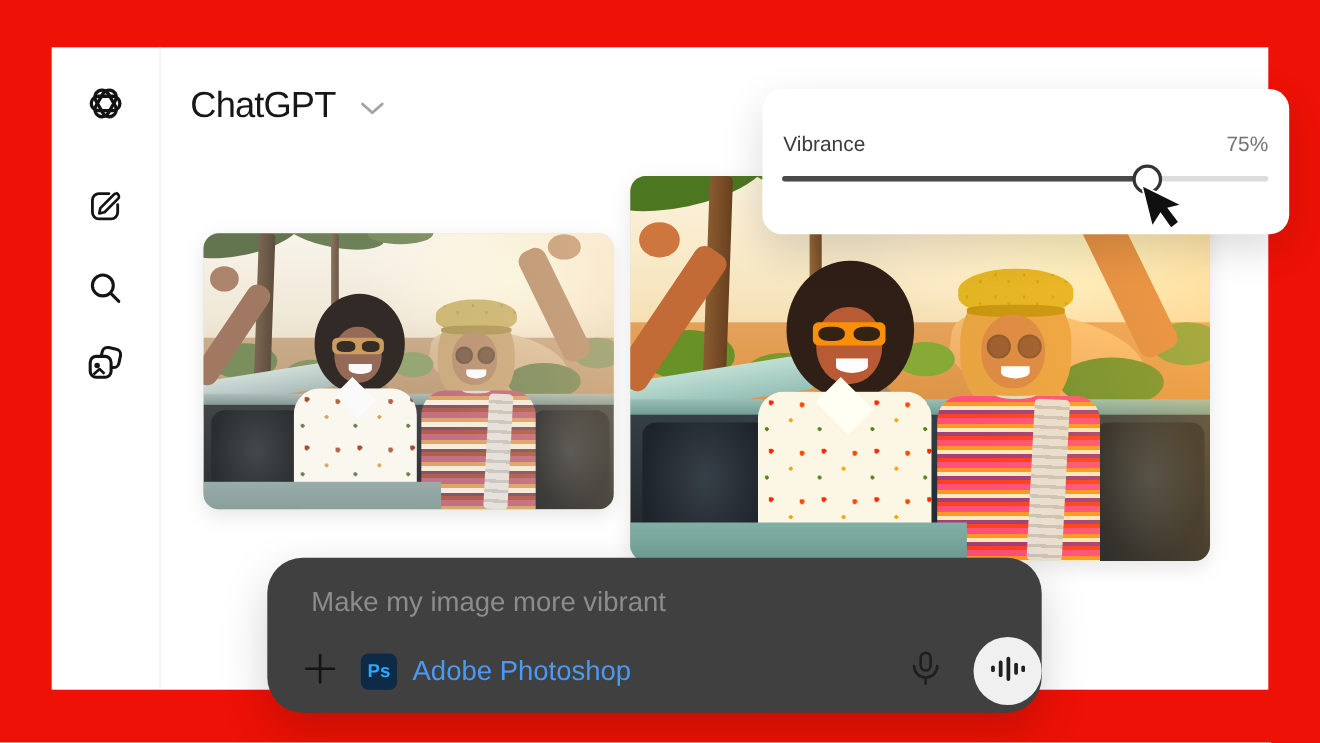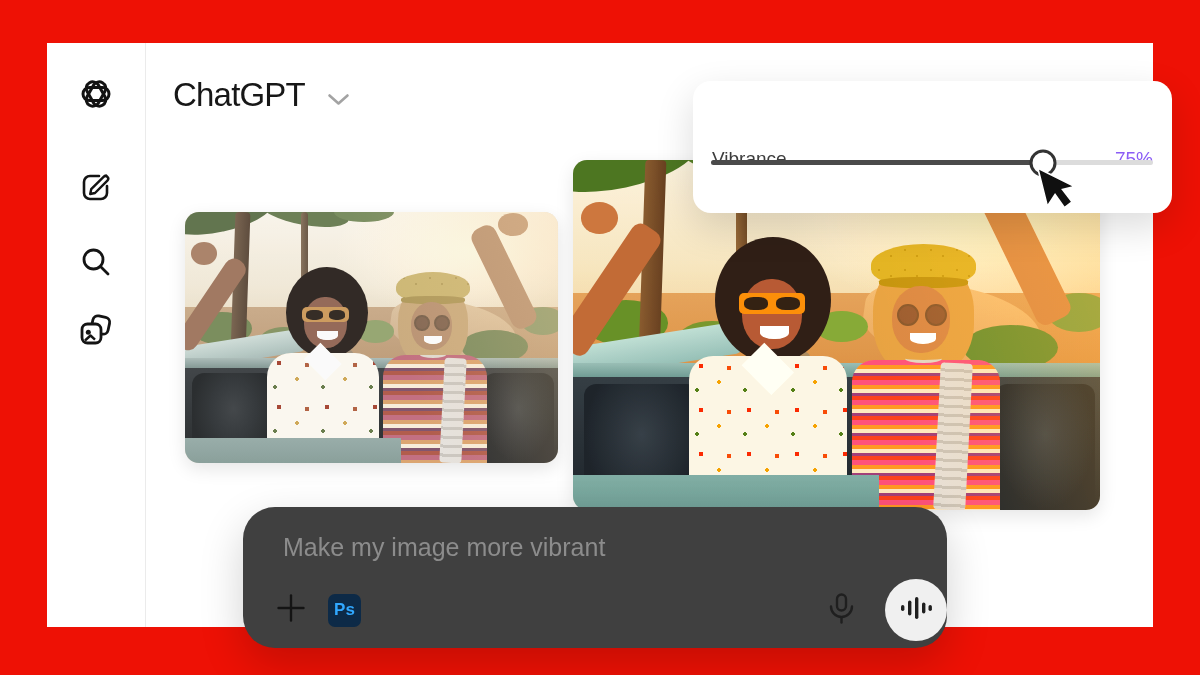--- a/index.html
+++ b/index.html
@@ -84,23 +84,23 @@
   .smile-r { left:64%; top:49.5%; width:4.8%; height:3.2%; border-radius:0 0 50% 50%; background:#fff; }
   .torso-r { left:53%; top:57%; width:28%; height:43%; border-radius:22px 22px 0 0;
              background:repeating-linear-gradient(180deg,#d8607a 0 5px,#e89a4e 5px 9px,#f2e3c8 9px 13px,#8a4a6e 13px 16px,#c94f37 16px 20px); }
   .scarf-r { left:69%; top:58%; width:6%; height:42%; background:repeating-linear-gradient(180deg,#ded9d2 0 6px,#c4beb6 6px 9px); border-radius:4px; transform:rotate(3deg); }
   .necklace-r { left:63%; top:55.5%; width:7%; height:2.6%; border-radius:50%; border-bottom:3px solid #d9d2c4; }
   .warm-light { inset:0; background:linear-gradient(250deg, rgba(255,196,110,.30), rgba(255,196,110,0) 45%); }
 
   
   .vpanel { position:absolute; left:693px; top:81px; width:479px; height:132px; background:#fff; border-radius:18px;
             box-shadow:0 14px 38px rgba(0,0,0,.14); padding:0 19px; z-index:20; }
-  .vpanel-row { position:absolute; left:19px; right:19px; top:40px; display:flex; justify-content:space-between; align-items:center;margin-top:27px; }
+  .vpanel-row { position:absolute; left:19px; right:19px; top:40px; display:flex; justify-content:space-between; align-items:center; }
   .vpanel-label { font-size:19px; color:#3d3d3d; }
-  .vpanel-value { font-size:19px; color:#8b5cf6; }
+  .vpanel-value { font-size:19px; color:#737373; }
   .slider { position:absolute; left:18px; right:19px; top:160px; height:5px; border-radius:3px; background:#dcdcdc; cursor:pointer; }
   .slider-fill { position:absolute; left:0; top:0; height:5px; border-radius:3px; background:#4a4a4a; }
   .slider-thumb { position:absolute; top:50%; width:27px; height:27px; border-radius:50%; background:#fff;
                   border:3.5px solid #333; transform:translate(-50%,-50%); cursor:grab; }
   .slider { top:79px; } 
 
   
   .cursor { position:absolute; left:1038px; top:163px; z-index:40; pointer-events:none; }
 
   
@@ -282,20 +282,21 @@
     <div class="composer-row">
       <div class="plus-btn">
         <span>
           <svg width="30" height="30" viewBox="0 0 30 30" stroke="#141414" stroke-width="2.4" stroke-linecap="round">
             <line x1="15" y1="2.5" x2="15" y2="27.5"></line>
               <line x1="2.5" y1="15" x2="27.5" y2="15"></line>
           </svg>
         </span>
       </div>
       <div class="ps-badge">Ps</div>
+      <div class="app-name">Adobe Photoshop</div>
       <div class="mic-btn">
         <span>
           <svg width="31" height="33" viewBox="0 0 31 33" fill="none" stroke="#1f1f1f" stroke-width="2.4" stroke-linecap="round">
             <rect x="11" y="2.5" width="9" height="16" rx="4.5"></rect>
             <path d="M5 14.5 a10.5 10.5 0 0 0 21 0"></path>
             <line x1="15.5" y1="25.5" x2="15.5" y2="30.5"></line>
           </svg>
         </span>
       </div>
       <div class="voice-btn">

